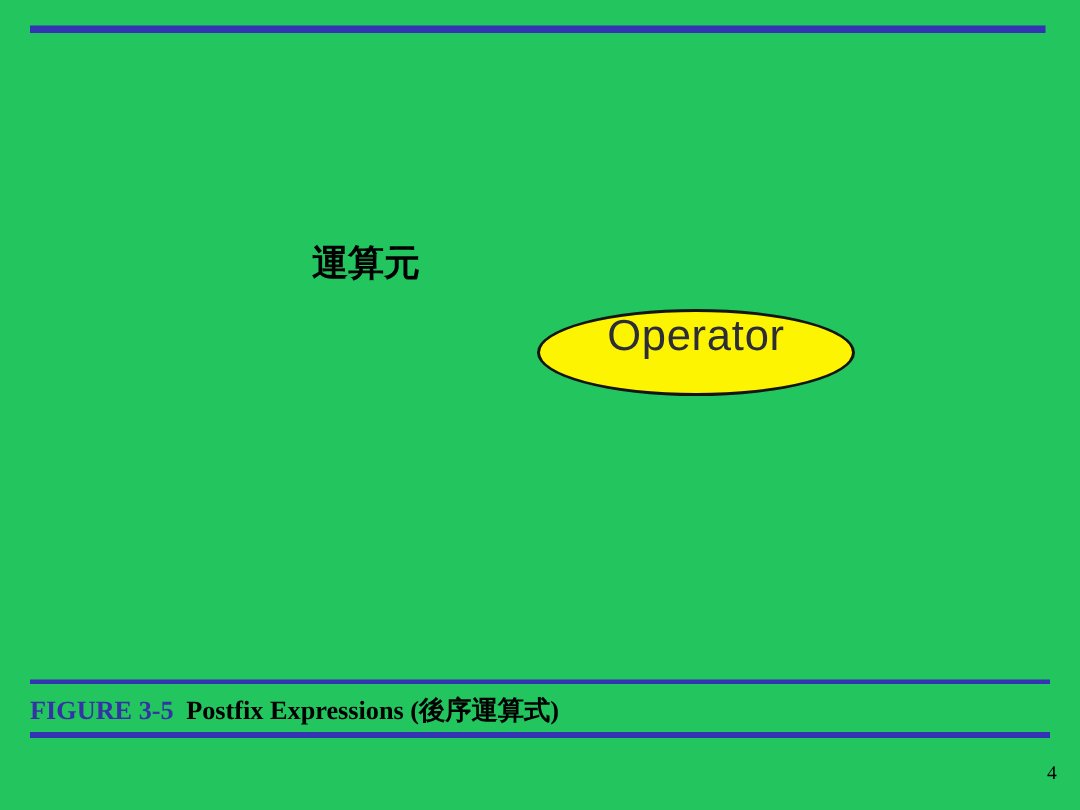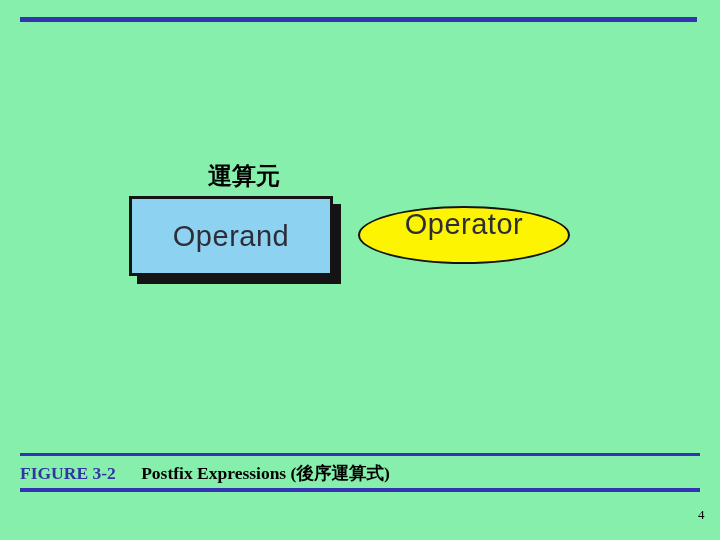--- a/index.html
+++ b/index.html
@@ -10,21 +10,21 @@
     width: 720px;
     height: 540px;
     position: relative;
     background: #ffffff;
     overflow: hidden;
     font-family: "Liberation Sans", sans-serif;
   }
   .slide {
     position: absolute;
     inset: 0;
-    background: #86efac;
+    background: #22c55e;
   }
   .rule {
     position: absolute;
     background: #3333b3;
   }
   .rule-top {
     left: 20px; top: 17px;
     width: 677px; height: 5px;
   }
   .cjk-label {
@@ -80,52 +80,49 @@
     font-family: "Liberation Serif", "DejaVu Serif", serif;
     font-weight: bold;
     font-size: 17.5px;
     white-space: nowrap;
   }
   .caption .figure-ref {
     color: #3333a6;
   }
   .caption .figure-title {
     color: #000000;
-    margin-left: 21px;
+    margin-left: 4px;
   }
   .page-number {
     position: absolute;
     left: 698px; top: 507px;
     font-family: "Liberation Serif", "DejaVu Serif", serif;
     font-size: 13px;
     color: #000000;
   }
 </style>
 </head>
 <body>
 
 <div class="slide">
 
   <div class="rule rule-top"></div>
 
   <div class="cjk-label label-operand">運算元</div>
 
 
-  <div class="operand-box">
-    <span class="shape-text">Operand</span>
-  </div>
 
   <div class="operator-ellipse">
     <span class="shape-text">Operator</span>
   </div>
 
   <div class="rule caption-rule-top"></div>
 
   <div class="caption">
-    <span class="figure-ref">FIGURE 3-2</span>
+    <span class="figure-ref">FIGURE 3-5</span>
     <span class="figure-title">Postfix Expressions (後序運算式)</span>
   </div>
 
   <div class="rule caption-rule-bottom"></div>
 
   <div class="page-number">4</div>
 
 </div>
 
 </body></html>

